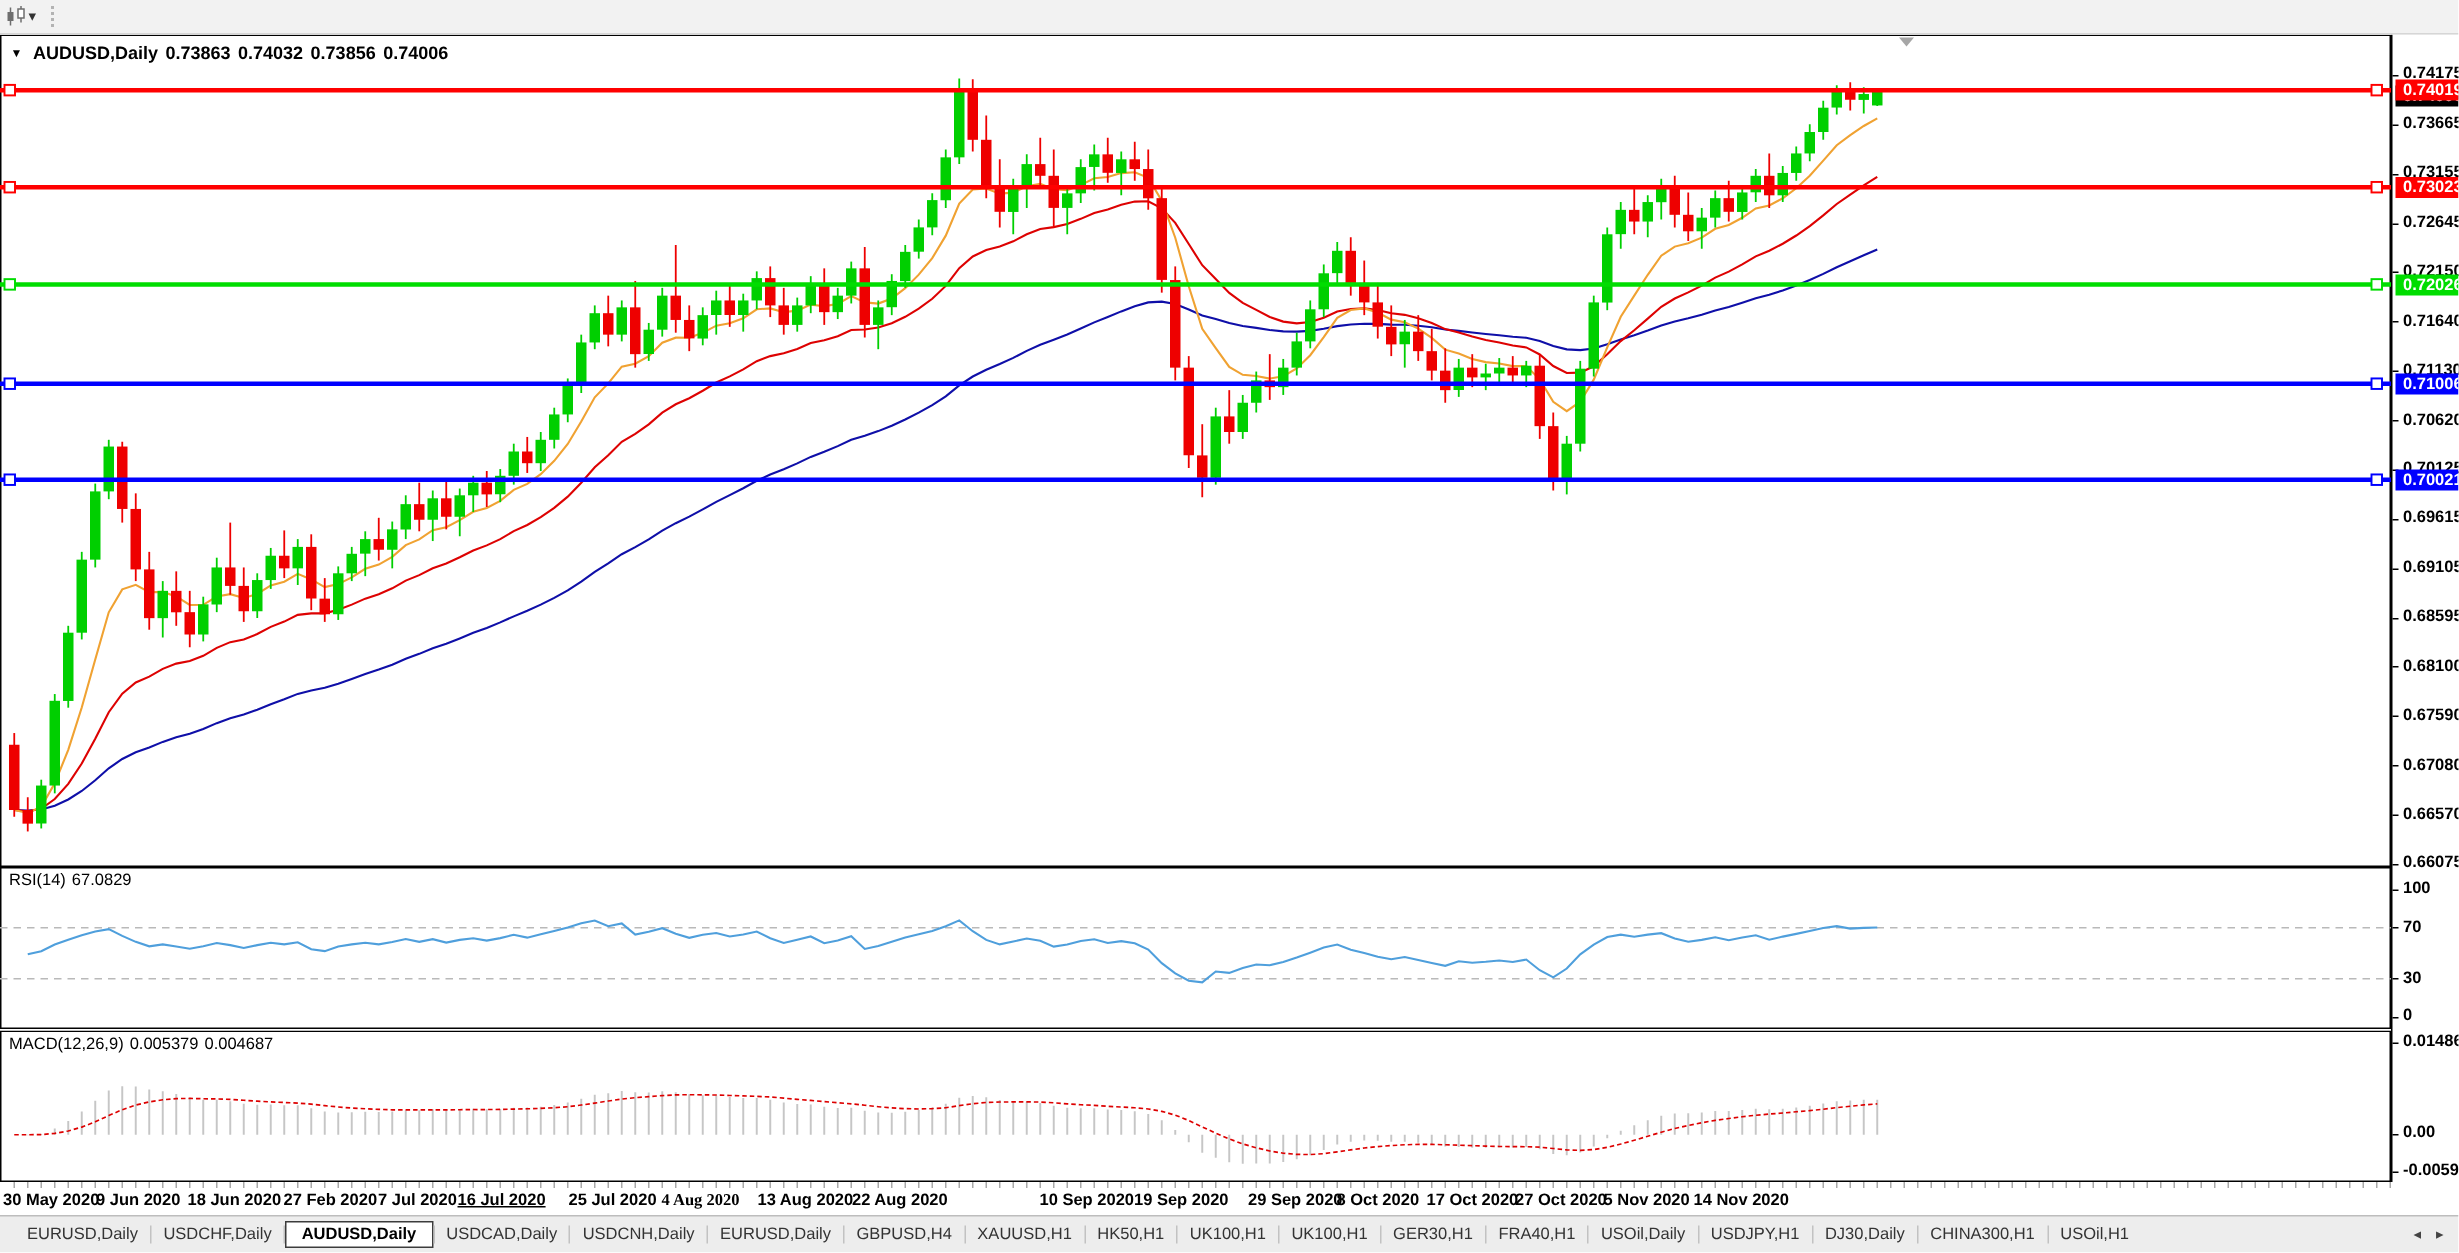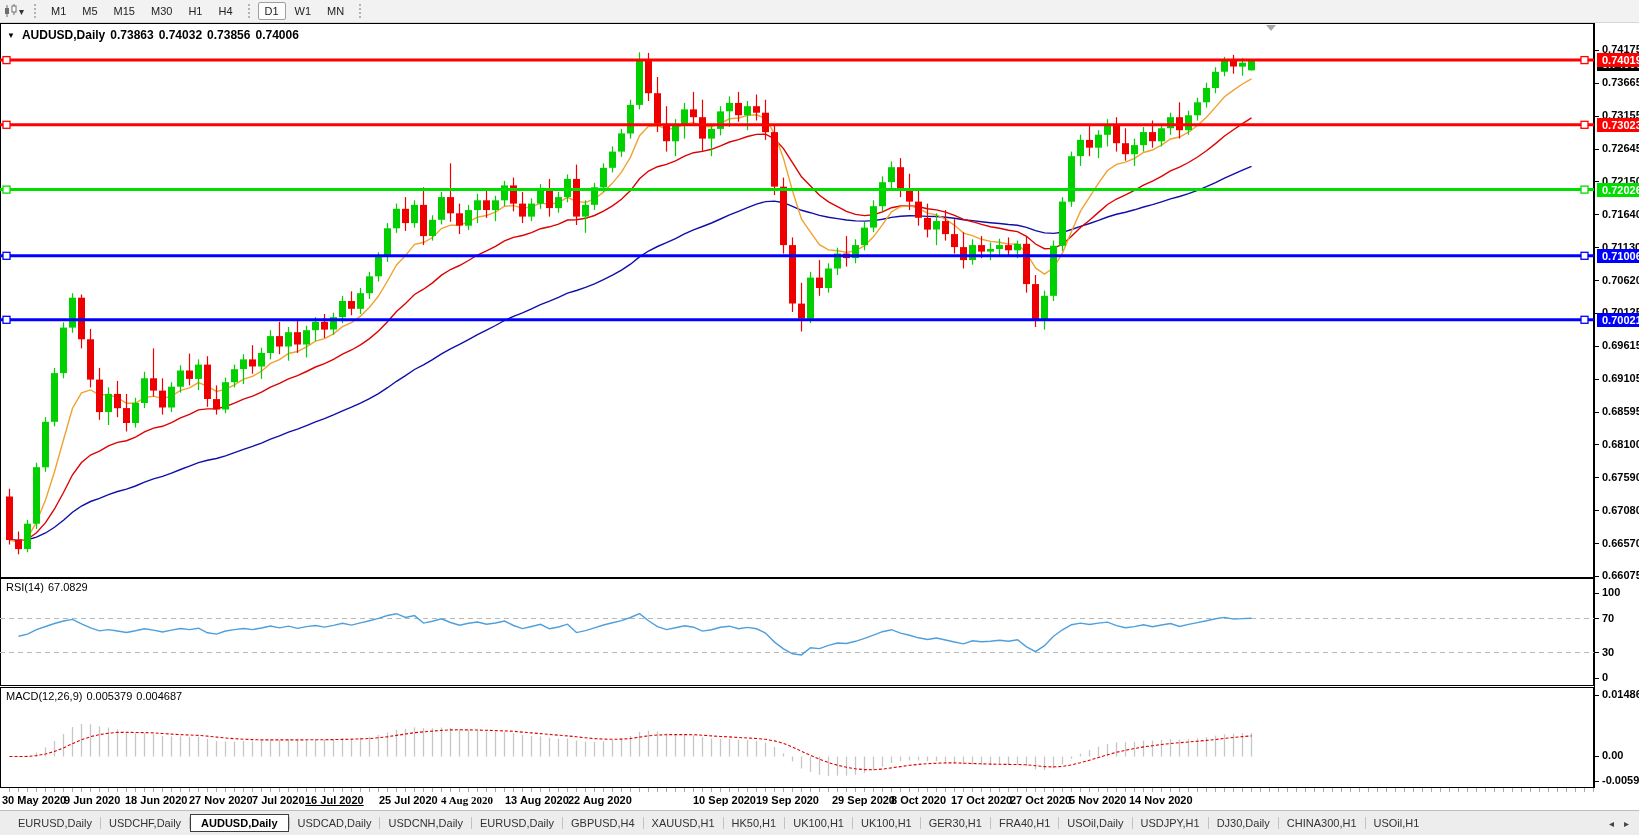--- a/index.html
+++ b/index.html
@@ -60,33 +60,20 @@
     <div class="iconbtn">
       <svg width="16" height="14" viewBox="0 0 16 14">
         <line x1="4" y1="1" x2="4" y2="13" stroke="#6e6e6e" stroke-width="1"></line>
         <rect x="2" y="4" width="4" height="6" fill="#6e6e6e"></rect>
         <line x1="11" y1="0" x2="11" y2="11" stroke="#6e6e6e" stroke-width="1"></line>
         <rect x="9" y="2" width="4" height="6" fill="#fff" stroke="#6e6e6e"></rect>
       </svg>
       <span class="caret"></span>
     </div>
     <div class="grip"></div>
-    <div id="tf-group" style="display:flex;align-items:center">
-        <div class="tfbtn">M1</div>
-        <div class="tfbtn">M5</div>
-        <div class="tfbtn">M15</div>
-        <div class="tfbtn">M30</div>
-        <div class="tfbtn">H1</div>
-        <div class="tfbtn">H4</div>
-        <div class="grip"></div>
-        <div class="tfbtn active">D1</div>
-        <div class="tfbtn">W1</div>
-        <div class="tfbtn">MN</div>
-        <div class="grip"></div>
-      </div>
   </div>
 
   <div id="pane-price" class="pane">
     <svg id="svg-price" width="1594" height="555" viewBox="0 0 1594 555">
         <rect x="0.5" y="0.5" width="1593" height="554" fill="none" stroke="#000"></rect>
         <g>
           <polyline points="9.5,517.0 18.5,517.3 27.5,516.7 36.5,514.1 45.5,510.0 54.5,504.3 63.5,497.2 72.5,489.2 81.5,483.0 90.5,478.5 99.5,475.3 108.5,471.6 117.5,468.5 126.5,466.1 135.5,463.0 144.5,459.1 153.5,455.9 162.5,453.3 171.5,450.1 180.5,446.5 189.5,443.2 198.5,439.6 207.5,437.3 216.5,435.5 225.5,432.8 234.5,429.7 243.5,426.4 252.5,423.4 261.5,420.1 270.5,416.2 279.5,412.9 288.5,409.2 297.5,406.1 306.5,402.6 315.5,398.9 324.5,395.6 333.5,391.9 342.5,387.9 351.5,384.2 360.5,380.1 369.5,375.6 378.5,370.6 387.5,364.7 396.5,358.3 405.5,352.6 414.5,346.5 423.5,341.8 432.5,336.6 441.5,330.8 450.5,325.8 459.5,321.4 468.5,316.6 477.5,311.6 486.5,307.1 495.5,302.5 504.5,297.5 513.5,293.3 522.5,289.8 531.5,285.9 540.5,281.6 549.5,278.2 558.5,274.4 567.5,270.2 576.5,267.5 585.5,264.4 594.5,260.8 603.5,256.7 612.5,252.1 621.5,247.1 630.5,241.2 639.5,233.9 648.5,228.0 657.5,223.5 666.5,219.7 675.5,215.6 684.5,210.9 693.5,206.8 702.5,203.5 711.5,200.0 720.5,196.0 729.5,191.9 738.5,188.3 747.5,184.6 756.5,181.2 765.5,178.6 774.5,178.1 783.5,179.7 792.5,183.3 801.5,187.3 810.5,189.7 819.5,192.4 828.5,194.3 837.5,195.6 846.5,197.0 855.5,197.9 864.5,198.1 873.5,197.6 882.5,196.2 891.5,194.4 900.5,193.3 909.5,192.8 918.5,192.9 927.5,193.4 936.5,193.5 945.5,194.2 954.5,195.2 963.5,196.7 972.5,197.6 981.5,198.7 990.5,199.7 999.5,200.5 1008.5,201.5 1017.5,202.2 1026.5,204.3 1035.5,207.6 1044.5,209.9 1053.5,210.4 1062.5,209.3 1071.5,206.5 1080.5,203.3 1089.5,200.5 1098.5,197.4 1107.5,194.0 1116.5,191.3 1125.5,189.2 1134.5,186.8 1143.5,184.0 1152.5,181.7 1161.5,178.9 1170.5,175.9 1179.5,173.5 1188.5,170.6 1197.5,167.3 1206.5,163.7 1215.5,159.6 1224.5,155.2 1233.5,151.2 1242.5,147.2 1251.5,143.3" fill="none" stroke="#0F0FA8" stroke-width="1.4"></polyline>
           <polyline points="9.5,517.0 18.5,517.8 27.5,516.2 36.5,509.7 45.5,499.6 54.5,486.0 63.5,469.5 72.5,451.8 81.5,439.5 90.5,432.0 99.5,428.1 108.5,422.9 117.5,419.4 126.5,417.7 135.5,414.2 144.5,408.9 153.5,405.1 162.5,403.3 171.5,399.7 180.5,394.9 189.5,391.4 198.5,386.9 207.5,385.9 216.5,385.9 225.5,383.5 234.5,380.1 243.5,376.1 252.5,373.2 261.5,369.2 270.5,364.1 279.5,360.4 288.5,355.8 297.5,352.7 306.5,348.5 315.5,344.0 324.5,340.6 333.5,336.4 342.5,331.1 351.5,327.0 360.5,321.8 369.5,315.6 378.5,308.1 387.5,298.8 396.5,288.5 405.5,280.5 414.5,271.5 423.5,266.2 432.5,259.9 441.5,252.1 450.5,246.5 459.5,242.5 468.5,237.5 477.5,232.0 486.5,227.9 495.5,223.3 504.5,217.8 513.5,214.4 522.5,212.5 531.5,209.6 540.5,205.7 549.5,203.8 558.5,201.1 567.5,197.0 576.5,196.7 585.5,195.3 594.5,192.5 603.5,188.2 612.5,182.8 621.5,176.2 630.5,167.6 639.5,155.8 648.5,148.0 657.5,143.7 666.5,141.4 675.5,137.9 684.5,133.2 693.5,129.7 702.5,128.4 711.5,126.3 720.5,122.9 729.5,119.0 738.5,116.6 747.5,113.5 756.5,111.4 765.5,111.2 774.5,115.9 783.5,125.6 792.5,139.7 801.5,153.8 810.5,163.0 819.5,172.3 828.5,178.9 837.5,183.6 846.5,188.3 855.5,191.4 864.5,192.6 873.5,191.7 882.5,188.8 891.5,184.7 900.5,183.0 909.5,182.6 918.5,183.7 927.5,185.8 936.5,186.9 945.5,189.1 954.5,192.3 963.5,196.4 972.5,198.7 981.5,201.4 990.5,203.7 999.5,205.3 1008.5,207.3 1017.5,208.6 1026.5,213.3 1035.5,221.0 1044.5,225.7 1053.5,225.4 1062.5,221.2 1071.5,213.2 1080.5,204.4 1089.5,197.2 1098.5,189.4 1107.5,181.5 1116.5,176.0 1125.5,171.9 1134.5,167.4 1143.5,162.1 1152.5,158.1 1161.5,153.3 1170.5,147.9 1179.5,144.2 1188.5,139.5 1197.5,134.0 1206.5,127.7 1215.5,120.6 1224.5,113.0 1233.5,106.7 1242.5,100.6 1251.5,94.9" fill="none" stroke="#DD0202" stroke-width="1.4"></polyline>
           <polyline points="9.5,517.0 18.5,519.0 27.5,514.9 36.5,499.2 45.5,476.9 54.5,448.7 63.5,416.7 72.5,385.2 81.5,369.9 90.5,366.9 99.5,371.8 108.5,371.6 117.5,374.6 126.5,380.3 135.5,380.2 144.5,374.7 153.5,373.1 162.5,375.6 171.5,373.0 180.5,367.3 189.5,364.8 198.5,359.6 207.5,363.3 216.5,368.4 225.5,366.4 234.5,361.9 243.5,356.2 252.5,353.4 261.5,348.2 270.5,340.4 279.5,336.6 288.5,330.5 297.5,328.5 306.5,323.8 315.5,318.2 324.5,315.6 333.5,310.9 342.5,303.6 351.5,299.6 360.5,293.1 369.5,284.2 378.5,273.0 387.5,258.0 396.5,241.9 405.5,232.6 414.5,221.4 423.5,219.5 432.5,214.5 441.5,205.5 450.5,202.1 459.5,202.2 468.5,198.9 477.5,194.1 486.5,192.5 495.5,189.2 504.5,183.2 513.5,182.6 522.5,185.1 531.5,184.1 540.5,180.1 549.5,181.2 558.5,179.6 567.5,174.4 576.5,178.6 585.5,179.4 594.5,176.0 603.5,169.1 612.5,160.1 621.5,149.1 630.5,134.1 639.5,112.7 648.5,103.3 657.5,102.7 666.5,106.1 675.5,105.4 684.5,101.2 693.5,99.6 702.5,103.2 711.5,103.8 720.5,100.4 729.5,95.8 738.5,95.0 747.5,92.4 756.5,91.8 765.5,95.6 774.5,110.8 783.5,135.5 792.5,167.8 801.5,196.2 810.5,209.1 819.5,221.6 828.5,226.9 837.5,227.7 846.5,229.4 855.5,227.8 864.5,222.6 873.5,213.8 882.5,201.7 891.5,188.9 900.5,183.7 909.5,182.6 918.5,185.3 927.5,190.1 936.5,191.8 945.5,196.1 954.5,202.3 963.5,210.1 972.5,212.7 981.5,216.3 990.5,218.4 999.5,219.3 1008.5,221.1 1017.5,221.0 1026.5,229.9 1035.5,244.9 1044.5,251.1 1053.5,244.8 1062.5,230.1 1071.5,208.6 1080.5,188.2 1089.5,174.1 1098.5,160.2 1107.5,147.5 1116.5,141.4 1125.5,139.1 1134.5,135.4 1143.5,129.5 1152.5,127.0 1161.5,122.2 1170.5,116.0 1179.5,114.0 1188.5,109.2 1197.5,102.5 1206.5,94.2 1215.5,84.1 1224.5,73.8 1233.5,67.1 1242.5,61.0 1251.5,55.9" fill="none" stroke="#F0A232" stroke-width="1.4"></polyline>
         </g>
@@ -733,21 +720,21 @@
         <line x1="1548.5" y1="0" x2="1548.5" y2="4" stroke="#a9a9a9"></line>
         <line x1="1557.5" y1="0" x2="1557.5" y2="4" stroke="#a9a9a9"></line>
         <line x1="1566.5" y1="0" x2="1566.5" y2="4" stroke="#a9a9a9"></line>
         <line x1="1575.5" y1="0" x2="1575.5" y2="4" stroke="#a9a9a9"></line>
         <line x1="1584.5" y1="0" x2="1584.5" y2="4" stroke="#a9a9a9"></line>
         <line x1="1593.5" y1="0" x2="1593.5" y2="4" stroke="#a9a9a9"></line>
       </svg>
   <div class="dlabel" style="left: 2px;">30 May 2020</div>
       <div class="dlabel" style="left: 64px;">9 Jun 2020</div>
       <div class="dlabel" style="left: 125px;">18 Jun 2020</div>
-      <div class="dlabel" style="left: 189px;">27 Nov 2020</div>
+      <div class="dlabel" style="left: 189px;">27 Feb 2020</div>
       <div class="dlabel" style="left: 252px;">7 Jul 2020</div>
       <div class="dlabel" style="left: 305px; text-decoration: underline;">16 Jul 2020</div>
       <div class="dlabel" style="left: 379px;">25 Jul 2020</div>
       <div class="dlabel" style="left: 441px; font-family: Liberation Serif, serif;">4 Aug 2020</div>
       <div class="dlabel" style="left: 505px;">13 Aug 2020</div>
       <div class="dlabel" style="left: 568px;">22 Aug 2020</div>
       <div class="dlabel" style="left: 631px; margin-top: 20px;">1 Sep 2020</div>
       <div class="dlabel" style="left: 693px;">10 Sep 2020</div>
       <div class="dlabel" style="left: 756px;">19 Sep 2020</div>
       <div class="dlabel" style="left: 832px;">29 Sep 2020</div>

